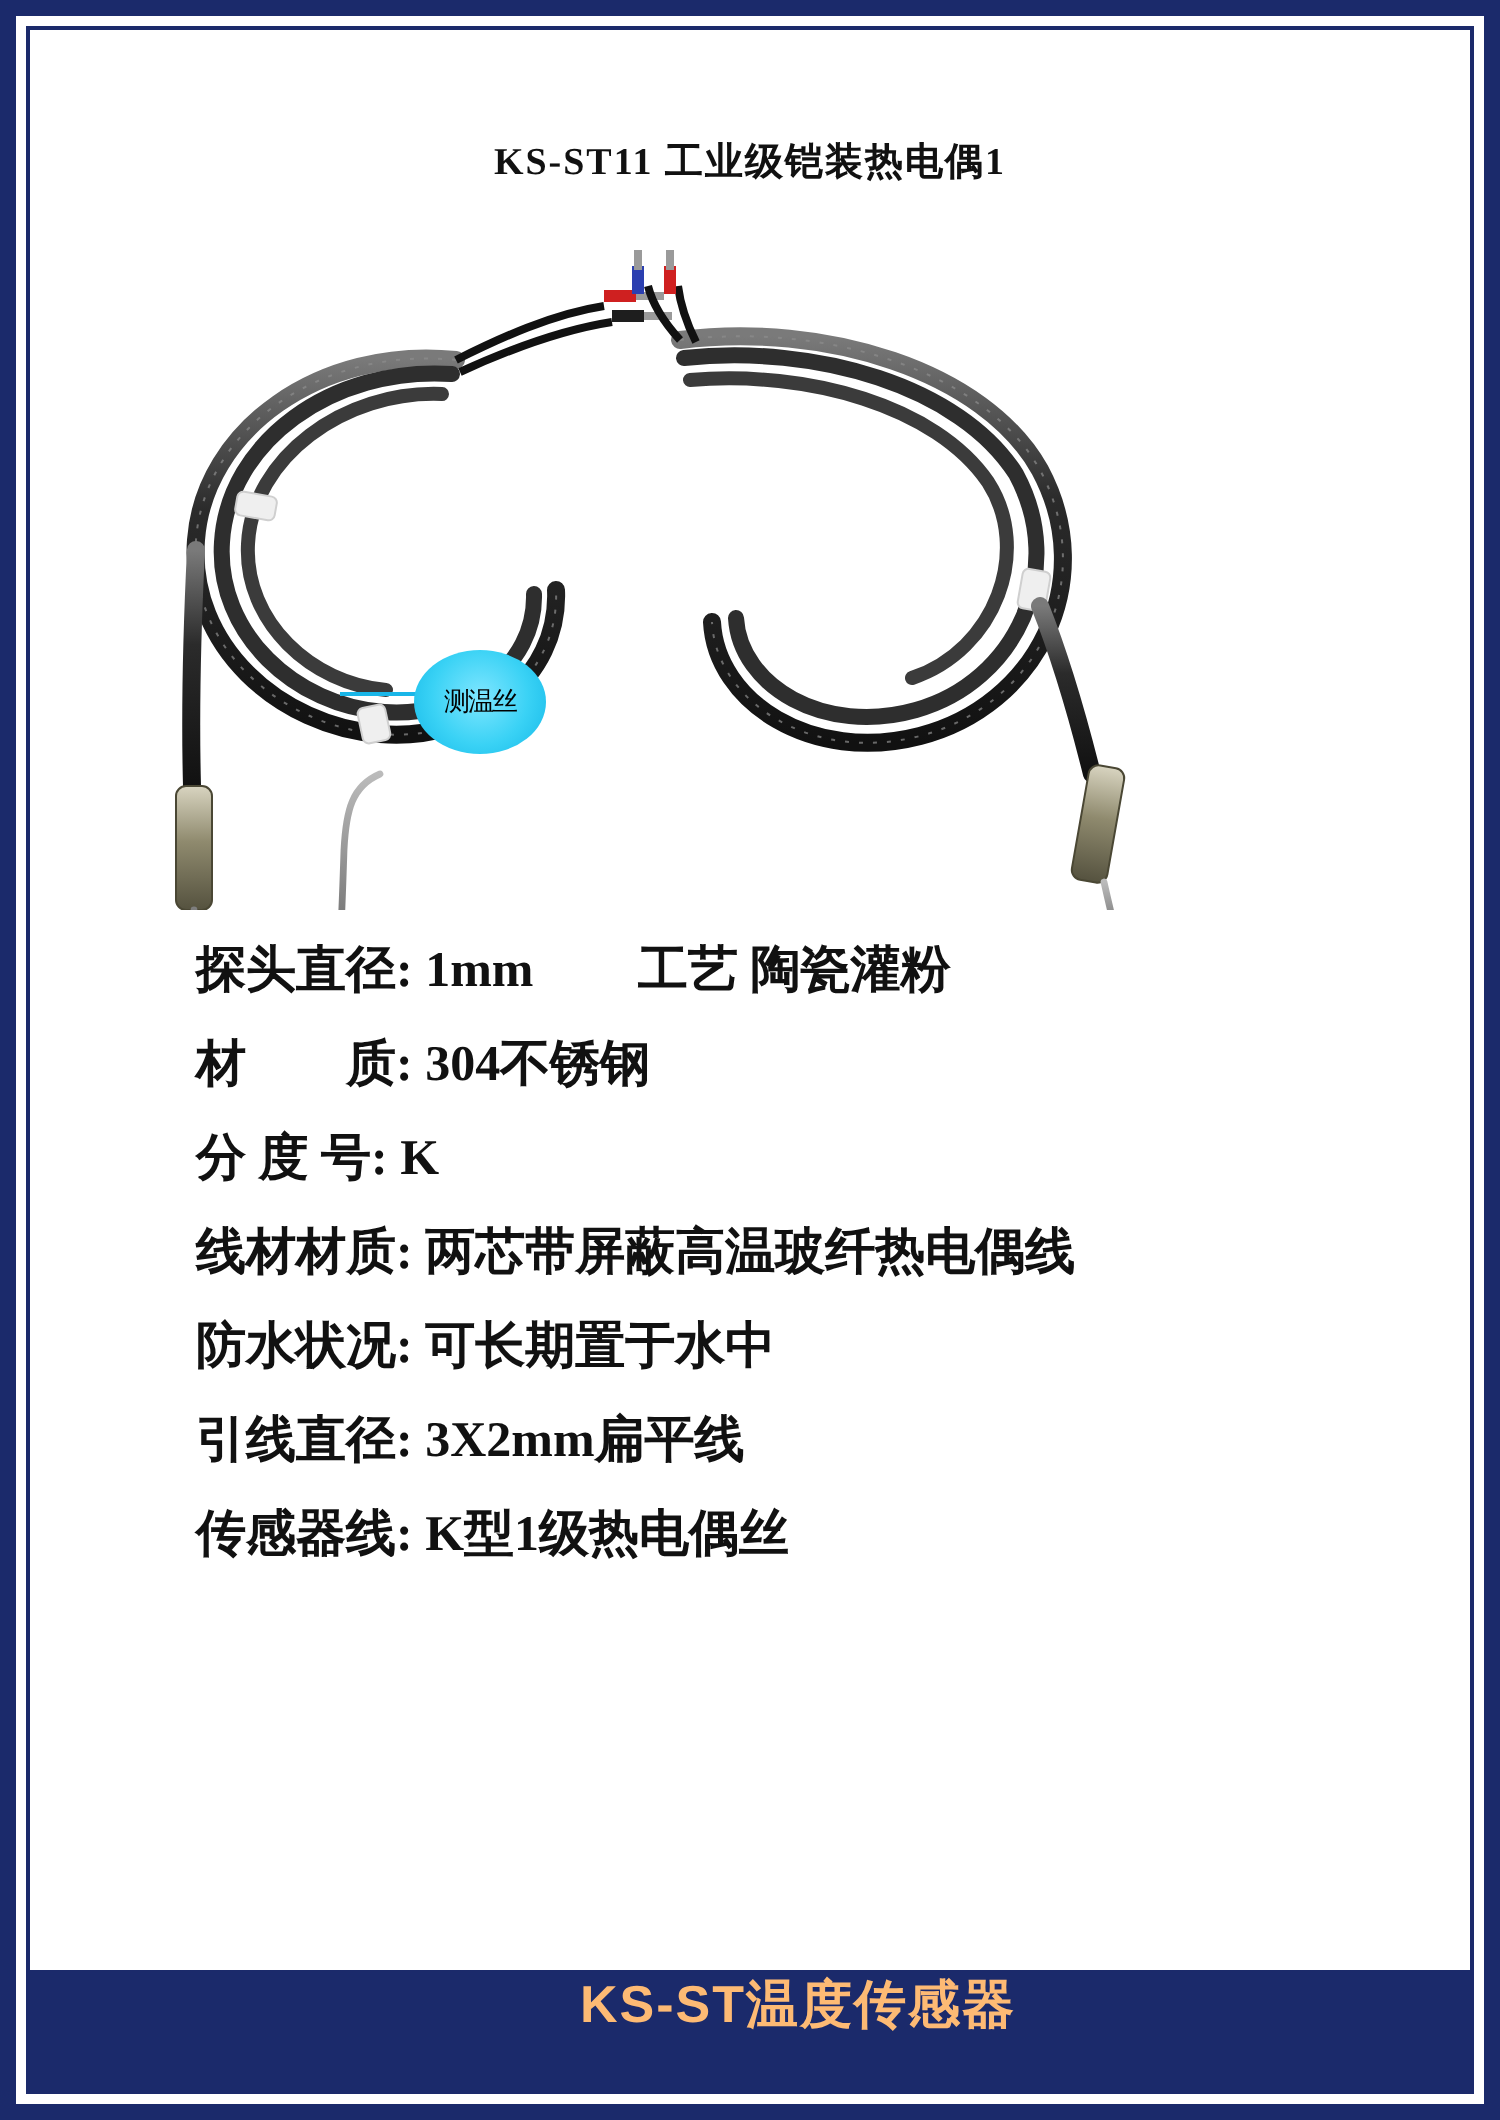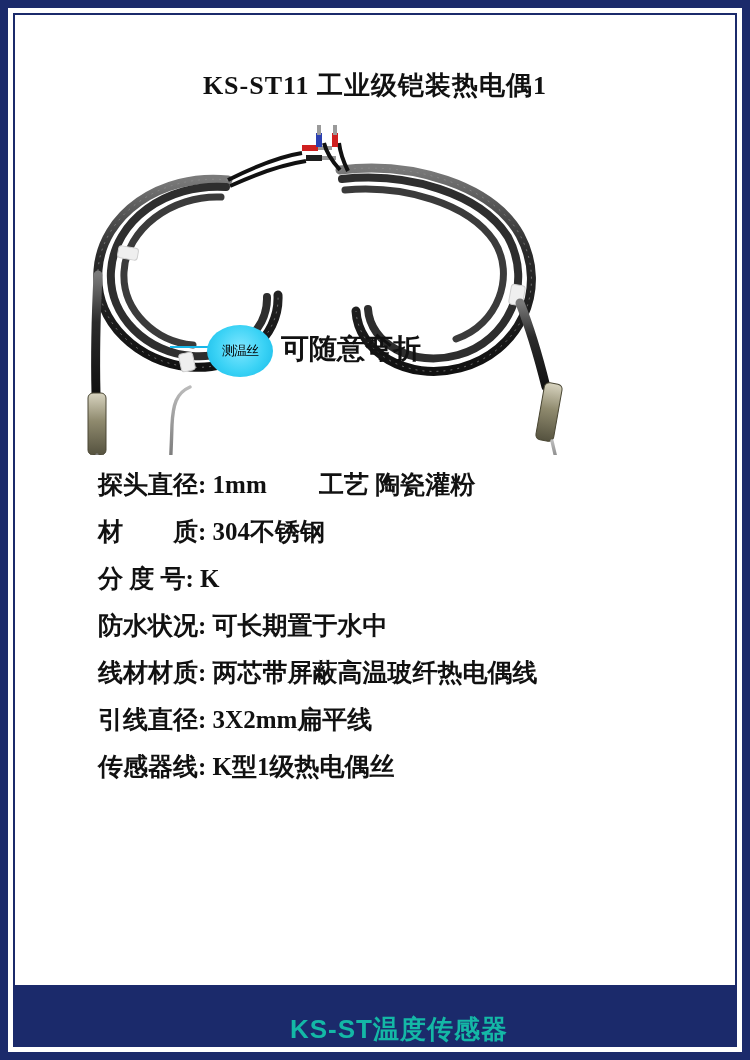--- a/index.html
+++ b/index.html
@@ -33,21 +33,21 @@
     left: 13px; top: 13px;
     width: 724px; height: 1034px;
     border: 2px solid #1b2a6b;
     box-sizing: border-box;
   }
   .title {
     position: absolute;
     left: 0; top: 68px;
     width: 750px;
     text-align: center;
-    font-size: 26px;
+    font-size: 19px;
     font-weight: bold;
     letter-spacing: 1px;
     color: #111111;
     font-family: "Liberation Serif", serif;
   }
   
   .photo {
     position: absolute;
     left: 40px; top: 125px;
     width: 670px; height: 330px;
@@ -96,23 +96,23 @@
   .spec-row .extra-label { margin-left: 46px; }
 
   
   .footer {
     position: absolute;
     left: 13px;
     bottom: 13px;
     width: 724px;
     height: 62px;
     background: #1b2a6b;
-    color: #14b8a6;
+    color: #fdba74;
     display: flex;
-    align-items: flex-end;
+    align-items: flex-start;
     justify-content: center;
     font-size: 26px;
     font-weight: bold;
     font-family: "Liberation Sans", sans-serif;
     letter-spacing: 1px;
     box-sizing: border-box;
     padding-left: 48px;
   }
 </style>
 </head>
@@ -193,46 +193,45 @@
         <path d="M 512 316 C 516 334 520 350 524 366" fill="none" stroke="url(#wireGrad)" stroke-width="3.4" stroke-linecap="round"></path>
       </g>
 
       <line x1="130" y1="222" x2="198" y2="222" stroke="#19b6e8" stroke-width="2"></line>
     </svg>
   </div>
 
   <div class="callout-badge">
     <span>测温丝</span>
   </div>
-  <div class="callout-text">可随意弯折</div>
 
   <div class="specs">
     <div class="spec-row">
       <span class="label">探头直径:</span>
       <span class="value">1mm</span>
       <span class="extra-label">工艺</span>
       <span class="value">陶瓷灌粉</span>
     </div>
     <div class="spec-row">
       <span class="label">材　　质:</span>
       <span class="value">304不锈钢</span>
     </div>
     <div class="spec-row">
       <span class="label">分 度 号:</span>
       <span class="value">K</span>
     </div>
     <div class="spec-row">
+      <span class="label">线材材质:</span>
+      <span class="value">两芯带屏蔽高温玻纤热电偶线</span>
+    </div>
+    <div class="spec-row">
       <span class="label">防水状况:</span>
       <span class="value">可长期置于水中</span>
     </div>
     <div class="spec-row">
-      <span class="label">线材材质:</span>
-      <span class="value">两芯带屏蔽高温玻纤热电偶线</span>
-    </div>
-    <div class="spec-row">
       <span class="label">引线直径:</span>
       <span class="value">3X2mm扁平线</span>
     </div>
     <div class="spec-row">
       <span class="label">传感器线:</span>
       <span class="value">K型1级热电偶丝</span>
     </div>
   </div>
 
   <div class="footer">

